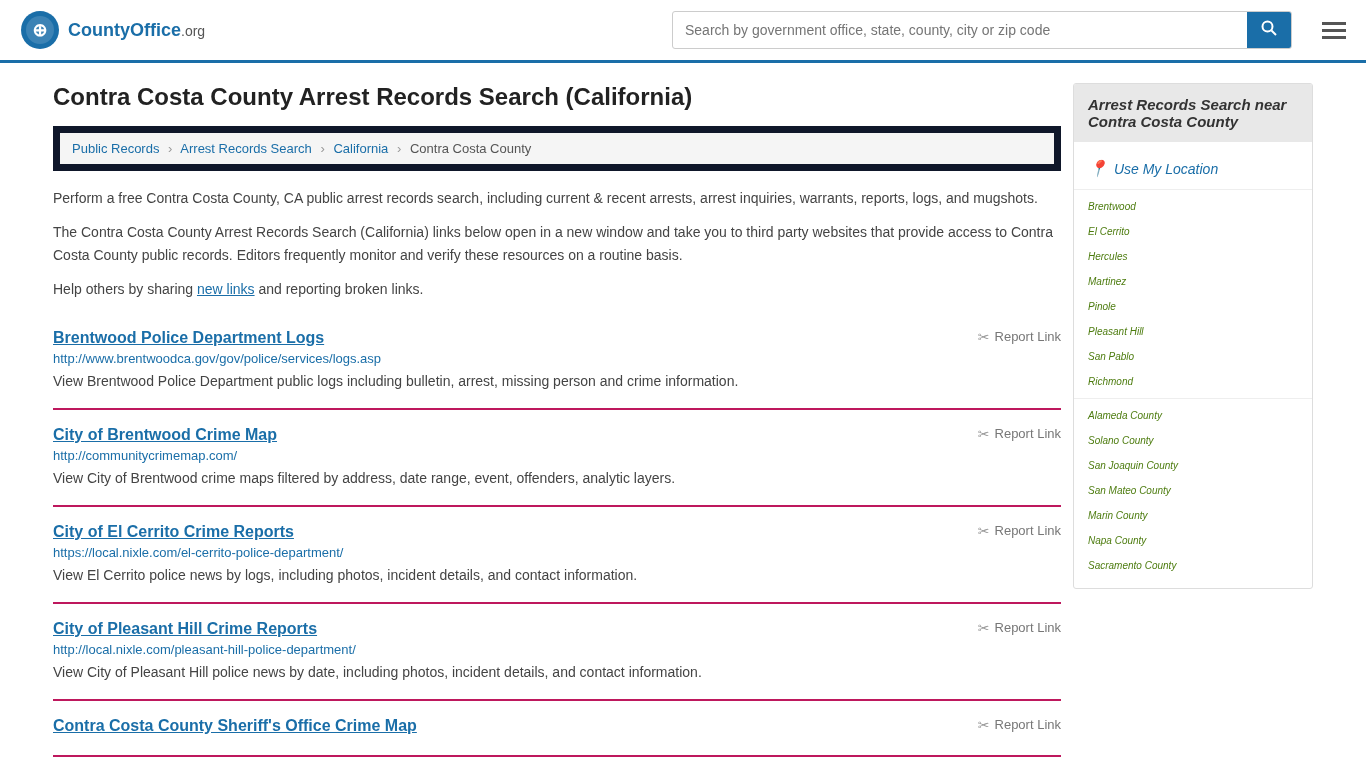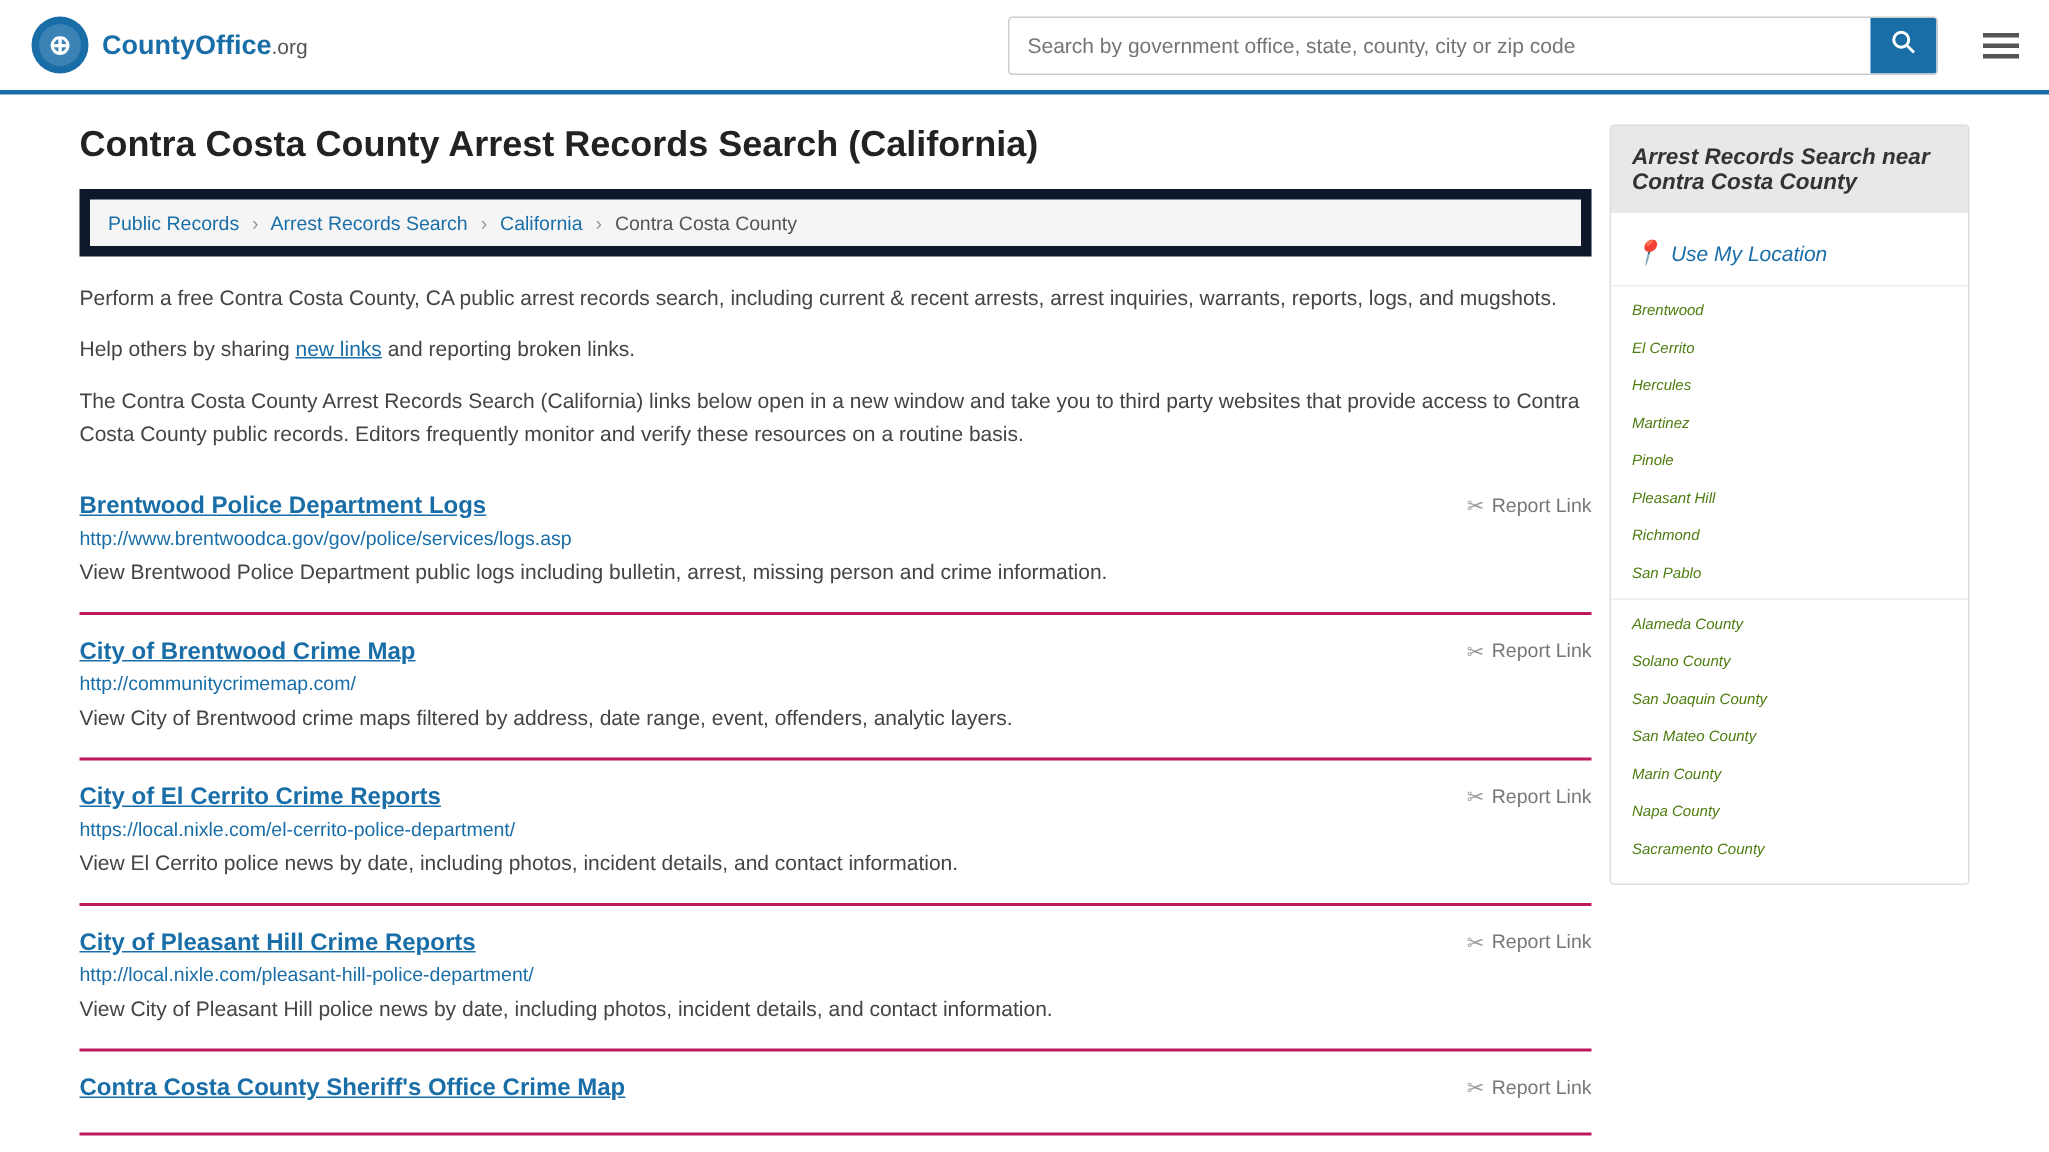--- a/index.html
+++ b/index.html
@@ -250,24 +250,24 @@
       <a href="#">Public Records</a>
       <span class="sep">›</span>
       <a href="#">Arrest Records Search</a>
       <span class="sep">›</span>
       <a href="#">California</a>
       <span class="sep">›</span>
       <span>Contra Costa County</span>
     </div>
 
     <p class="description">Perform a free Contra Costa County, CA public arrest records search, including current &amp; recent arrests, arrest inquiries, warrants, reports, logs, and mugshots.</p>
+    <p class="description">The Contra Costa County Arrest Records Search (California) links below open in a new window and take you to third party websites that provide access to Contra Costa County public records. Editors frequently monitor and verify these resources on a routine basis.</p>
     <p class="description">
       <span>Help others by sharing </span><a href="#">new links</a><span> and reporting broken links.</span>
     </p>
-    <p class="description">The Contra Costa County Arrest Records Search (California) links below open in a new window and take you to third party websites that provide access to Contra Costa County public records. Editors frequently monitor and verify these resources on a routine basis.</p>
 
     <div id="results-container">
         <div class="result-item">
     <div class="result-header">
       <a class="result-title" href="#">Brentwood Police Department Logs</a>
       <div class="report-link">
         <span class="report-icon">✂</span>
         <span>Report Link</span>
       </div>
     </div>
@@ -287,21 +287,21 @@
   </div>
         <div class="result-item">
     <div class="result-header">
       <a class="result-title" href="#">City of El Cerrito Crime Reports</a>
       <div class="report-link">
         <span class="report-icon">✂</span>
         <span>Report Link</span>
       </div>
     </div>
     <div class="result-url">https://local.nixle.com/el-cerrito-police-department/</div>
-    <div class="result-desc">View El Cerrito police news by date, including photos, incident details, and contact information.</div>
+    <div class="result-desc">View El Cerrito police news by logs, including photos, incident details, and contact information.</div>
   </div>
         <div class="result-item">
     <div class="result-header">
       <a class="result-title" href="#">City of Pleasant Hill Crime Reports</a>
       <div class="report-link">
         <span class="report-icon">✂</span>
         <span>Report Link</span>
       </div>
     </div>
     <div class="result-url">http://local.nixle.com/pleasant-hill-police-department/</div>
@@ -330,22 +330,22 @@
           <span>Use My Location</span>
         </div>
         <div class="sidebar-divider"></div>
         <div id="sidebar-cities">
             <a href="#" class="sidebar-link">Brentwood</a>
             <a href="#" class="sidebar-link">El Cerrito</a>
             <a href="#" class="sidebar-link">Hercules</a>
             <a href="#" class="sidebar-link">Martinez</a>
             <a href="#" class="sidebar-link">Pinole</a>
             <a href="#" class="sidebar-link">Pleasant Hill</a>
+            <a href="#" class="sidebar-link">San Pablo</a>
             <a href="#" class="sidebar-link">Richmond</a>
-            <a href="#" class="sidebar-link">San Pablo</a>
           </div>
         <div class="sidebar-divider"></div>
         <div id="sidebar-counties">
             <a href="#" class="sidebar-link">Alameda County</a>
             <a href="#" class="sidebar-link">Solano County</a>
             <a href="#" class="sidebar-link">San Joaquin County</a>
             <a href="#" class="sidebar-link">San Mateo County</a>
             <a href="#" class="sidebar-link">Marin County</a>
             <a href="#" class="sidebar-link">Napa County</a>
             <a href="#" class="sidebar-link">Sacramento County</a>

